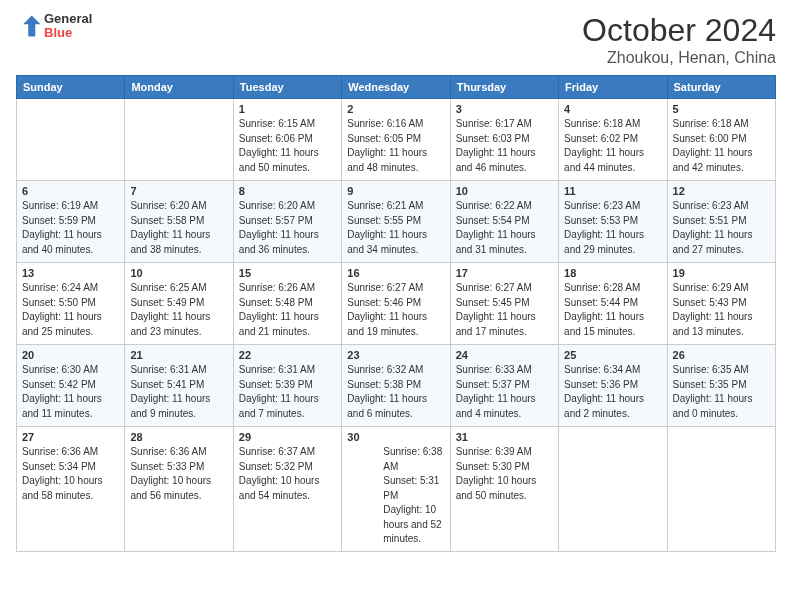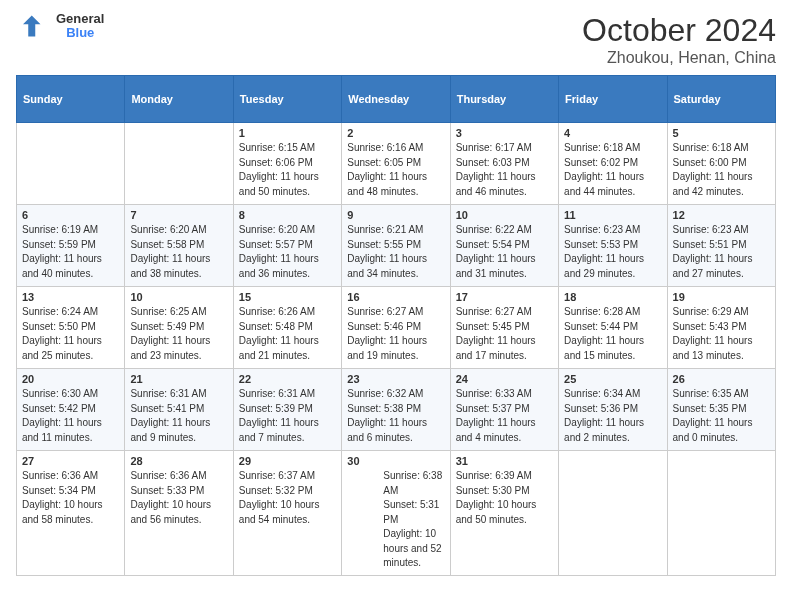--- a/index.html
+++ b/index.html
@@ -17,32 +17,31 @@
     }
     .header {
       display: flex;
       justify-content: space-between;
       align-items: flex-start;
       margin-bottom: 8px;
     }
     .logo {
       display: flex;
       align-items: center;
-      gap: 12px;
-      text-align: center;
+      gap: 0;
     }
     .logo-text {
       display: flex;
       flex-direction: column;
       font-size: 13px;
       font-weight: bold;
       line-height: 1.1;
     }
     .logo-text span:first-child { color: #333; }
-    .logo-text span:last-child { color: #3b82f6; }
+    .logo-text span:last-child { color: #ef4444; }
     .logo-icon {
       width: 28px;
       height: 28px;
     }
     .title-area {
       text-align: right;
     }
     .month-title {
       font-size: 32px;
       font-weight: normal;
@@ -54,21 +53,21 @@
     }
     .calendar {
       width: 100%;
       border-collapse: collapse;
       font-size: 9.5px;
     }
     .calendar th {
       background: #3a7abf;
       color: #fff;
       text-align: left;
-      padding: 17px 6px;
+      padding: 5px 6px;
       font-size: 11px;
       font-weight: bold;
       border: 1px solid #2a6aaf;
     }
     .calendar td {
       border: 1px solid #ccc;
       vertical-align: top;
       padding: 4px 5px;
       width: calc(100% / 7);
       height: 82px;

